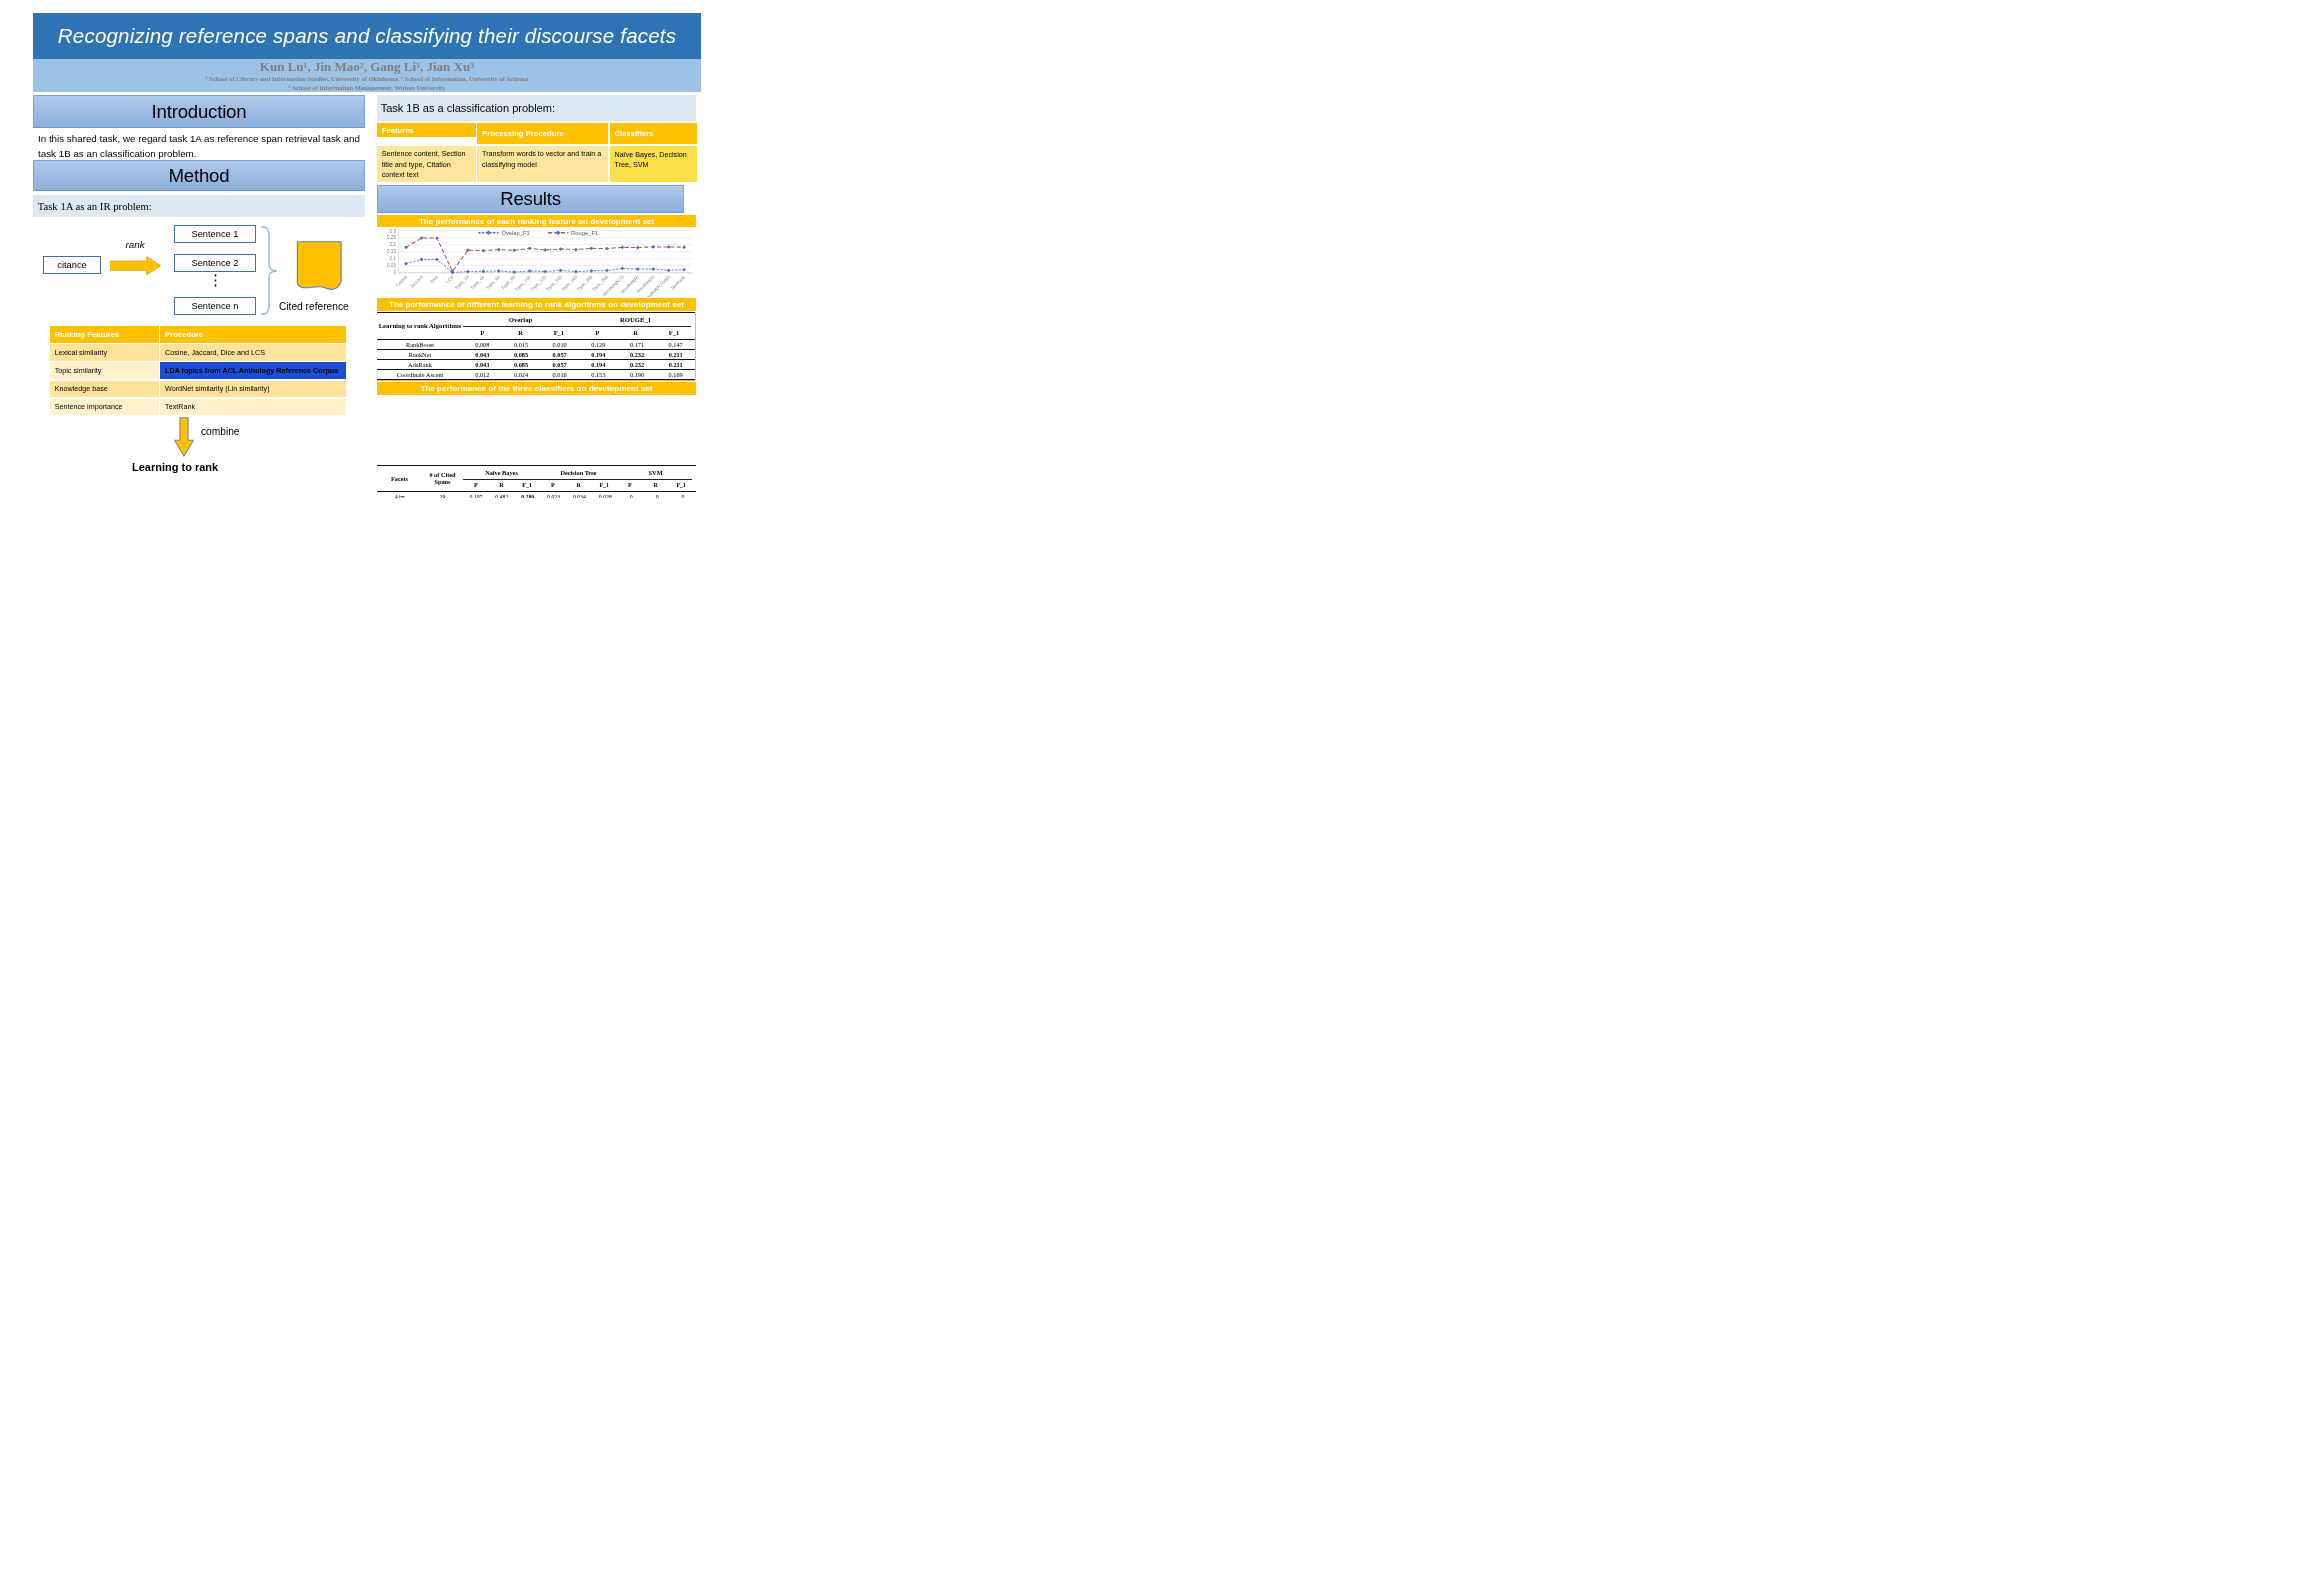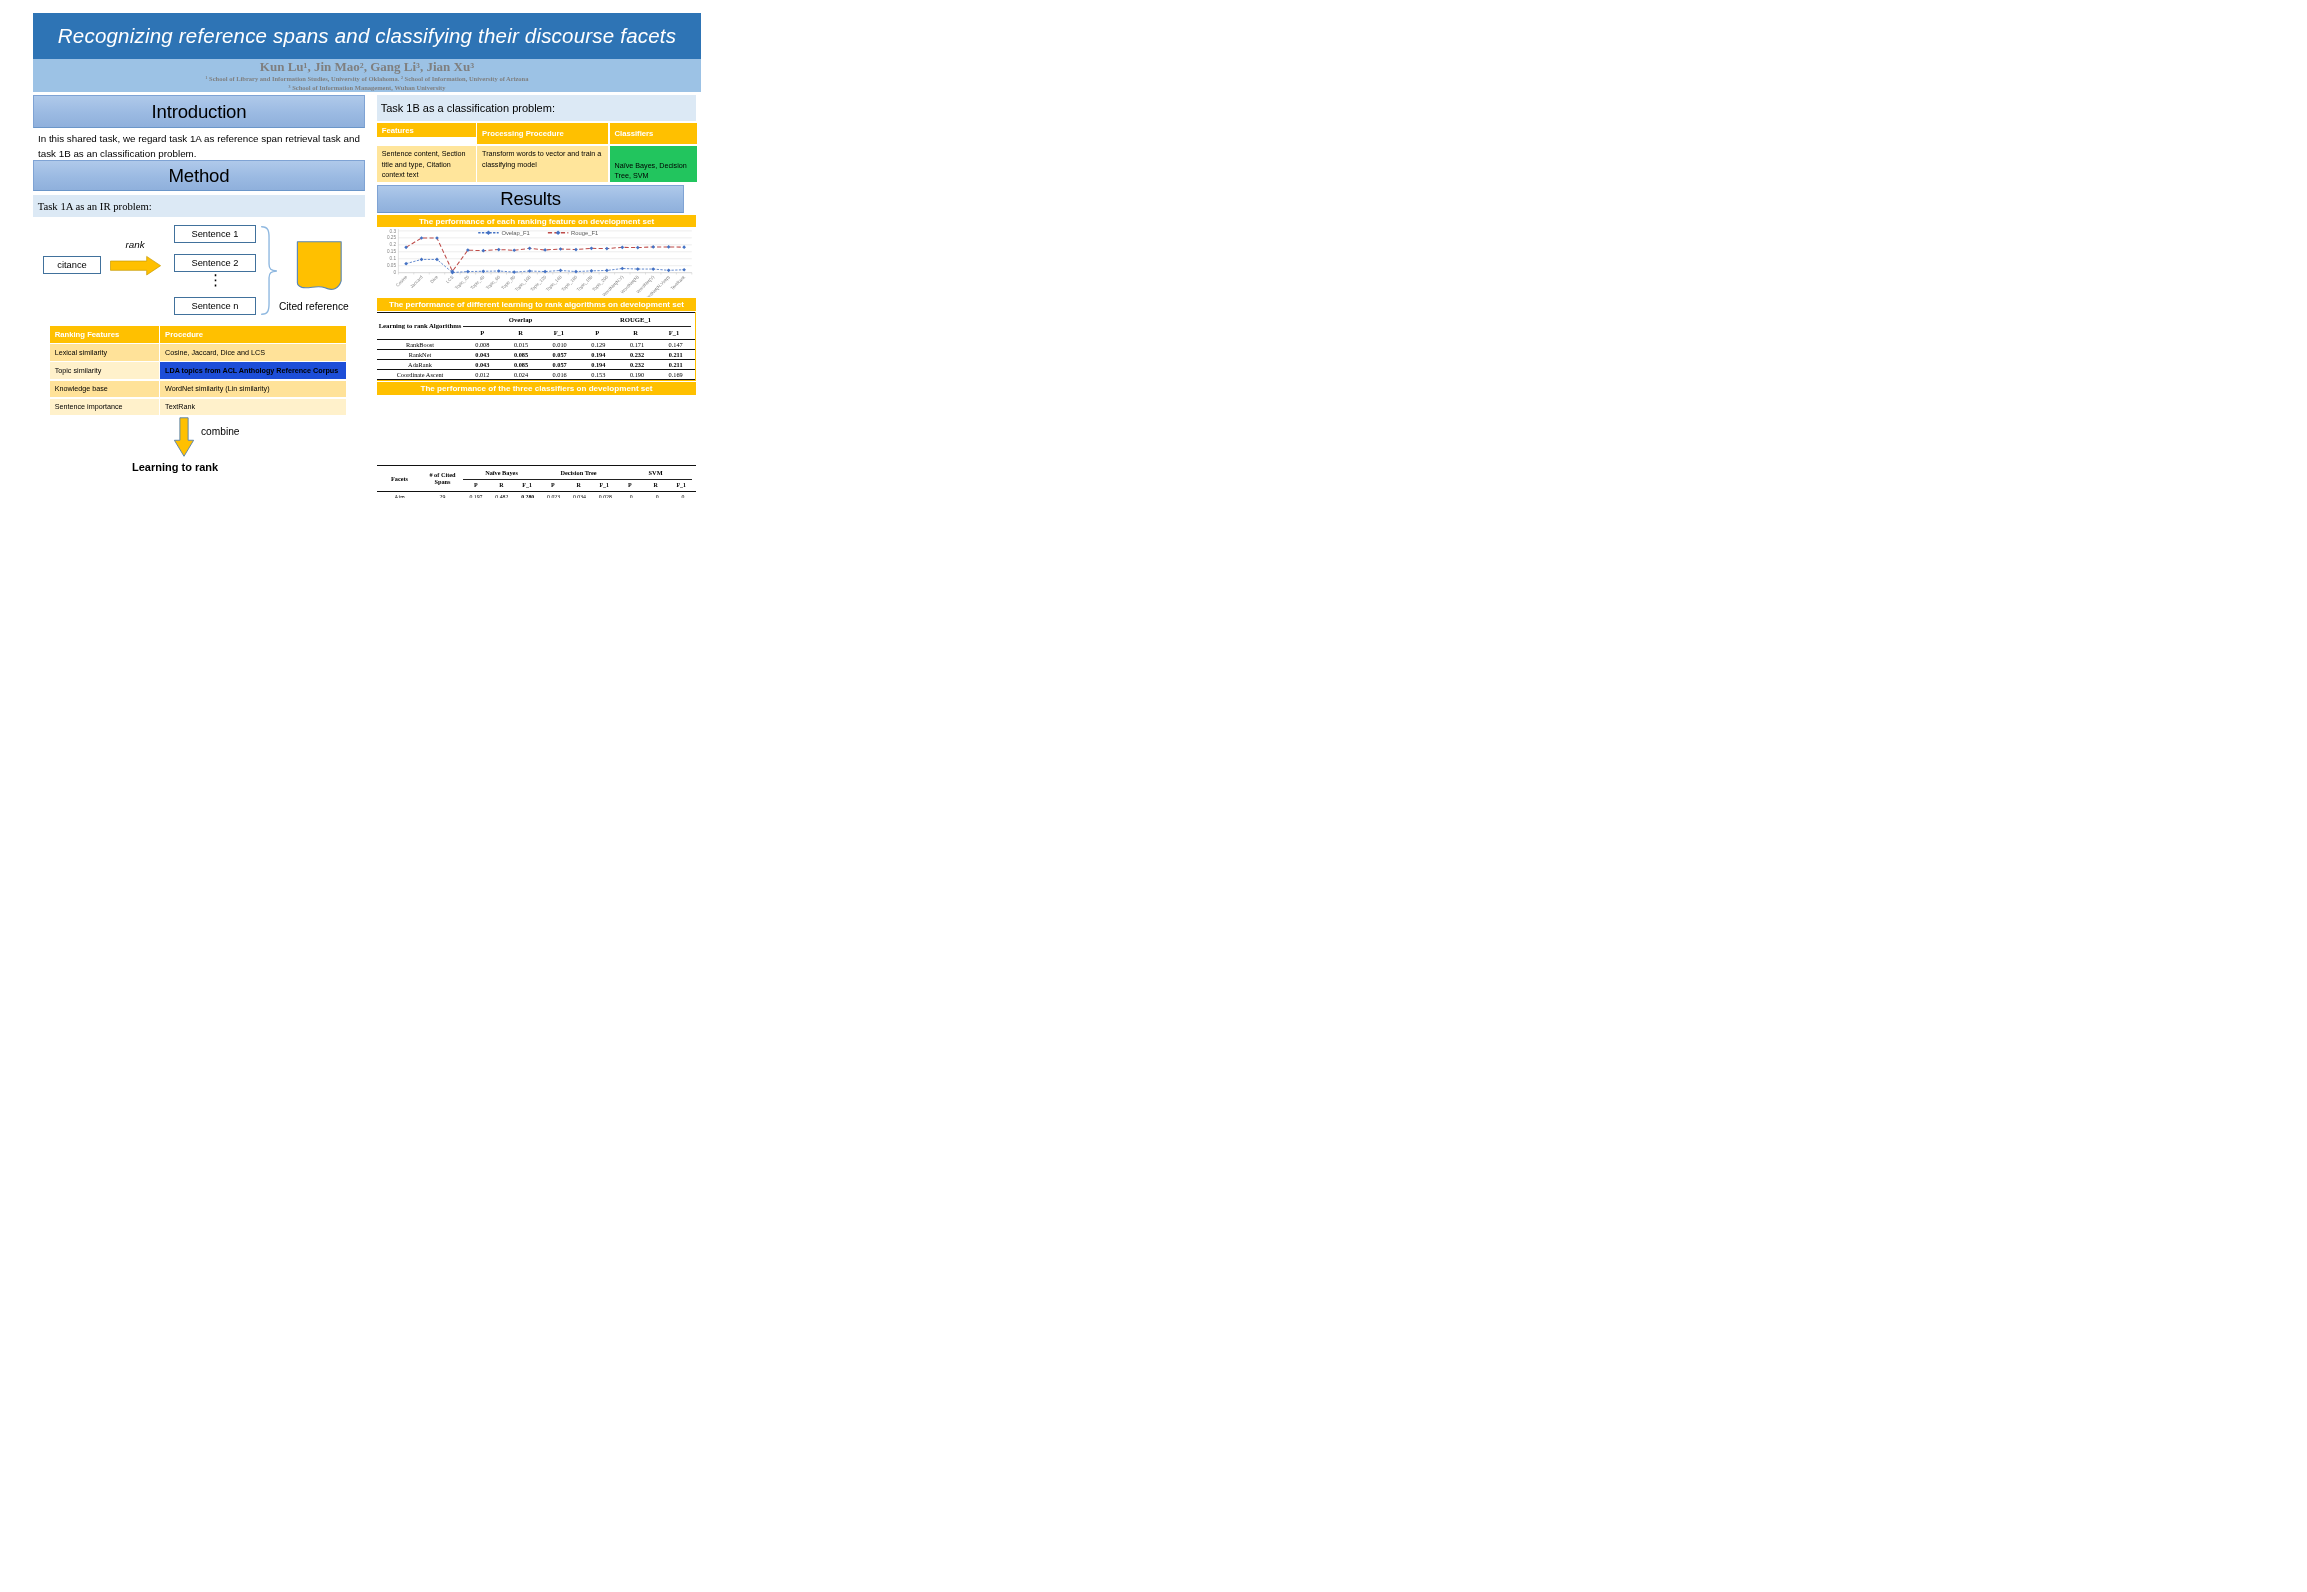--- a/index.html
+++ b/index.html
@@ -125,21 +125,21 @@
 <div class="abs" style="left:132px;top:461px;font-size:11px;font-weight:bold;">Learning to rank</div>
 
 <div class="abs subbar" style="left:377px;top:95px;width:319px;height:26px;font-size:11px;padding-left:3.7px;">Task 1B as a classification problem:</div>
 
 <div id="t1b-table" class="abs gold-table" style="left:377px;top:123px;width:319px;grid-template-columns:99px 131px 87px;">
     <div class="gt-h" style="height: 14px;">Features</div>
     <div class="gt-h" style="height: 21.4px;">Processing Procedure</div>
     <div class="gt-h" style="height: 21.4px;">Classifiers</div>
     <div class="gt-c" style="background: rgb(255, 229, 155); height: 36px; align-items: flex-start; padding-top: 3.7px;">Sentence content, Section title and type, Citation context text</div>
     <div class="gt-c" style="background: rgb(255, 229, 155); height: 36px; align-items: flex-start; padding-top: 3.7px;">Transform words to vector and train a classifying model</div>
-    <div class="gt-c" style="background: #22c55e; height: 36px; align-items: flex-start; padding-top: 15px;">Naïve Bayes, Decision Tree, SVM</div>
+    <div class="gt-c" style="background: #fde047; height: 36px; align-items: flex-start; padding-top: 4px;">Naïve Bayes, Decision Tree, SVM</div>
   </div>
 
 <section class="abs hdr-box" style="left:377px;top:185px;width:307px;height:28px;">
   <span class="hd">Results</span>
 </section>
 
 <div class="abs banner" style="left:377px;top:215px;width:319px;height:12.6px;">The performance of each ranking feature on development set</div>
 
 <div id="chart" class="abs chart-box" style="left:377px;top:227px;width:319px;height:70px;"><svg width="319" height="70" viewBox="0 0 687 150">
       <line x1="46" y1="98" x2="678" y2="98" stroke="#D9D9D9" stroke-width="1"></line>

